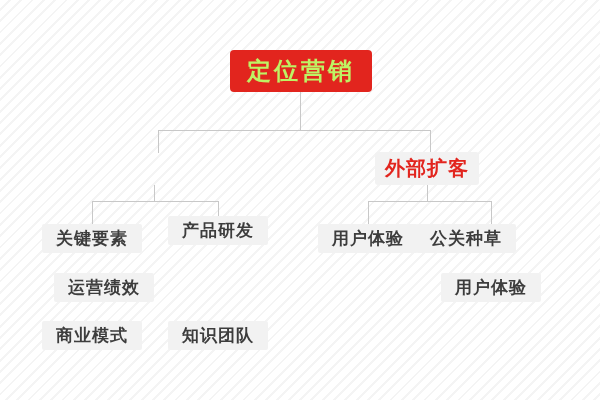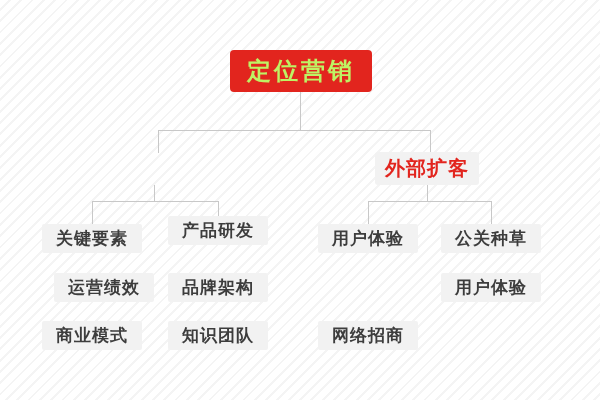--- a/index.html
+++ b/index.html
@@ -61,22 +61,20 @@
   <div class="cline v" style="left:368px;top:201px;height:23px"></div>
   <div class="cline v" style="left:491px;top:201px;height:23px"></div>
 
   <div class="node root">定位营销</div>
 
   <div class="node branch" style="left:375px">外部扩客</div>
 
   <div class="node leaf" style="left:42px;top:224px">关键要素</div>
   <div class="node leaf" style="left:168px;top:216px">产品研发</div>
   <div class="node leaf" style="left:54px;top:273px">运营绩效</div>
-  <div class="node leaf" style="left:168px;top:273px">品牌架构</div>
   <div class="node leaf" style="left:42px;top:321px">商业模式</div>
   <div class="node leaf" style="left:168px;top:321px">知识团队</div>
 
   <div class="node leaf" style="left:318px;top:224px">用户体验</div>
-  <div class="node leaf" style="left:441px;top:224px">公关种草</div>
+  <div class="node leaf" style="left:416px;top:224px">公关种草</div>
   <div class="node leaf" style="left:441px;top:273px">用户体验</div>
-  <div class="node leaf" style="left:318px;top:321px">网络招商</div>
 
 </div>
 
 </body></html>

